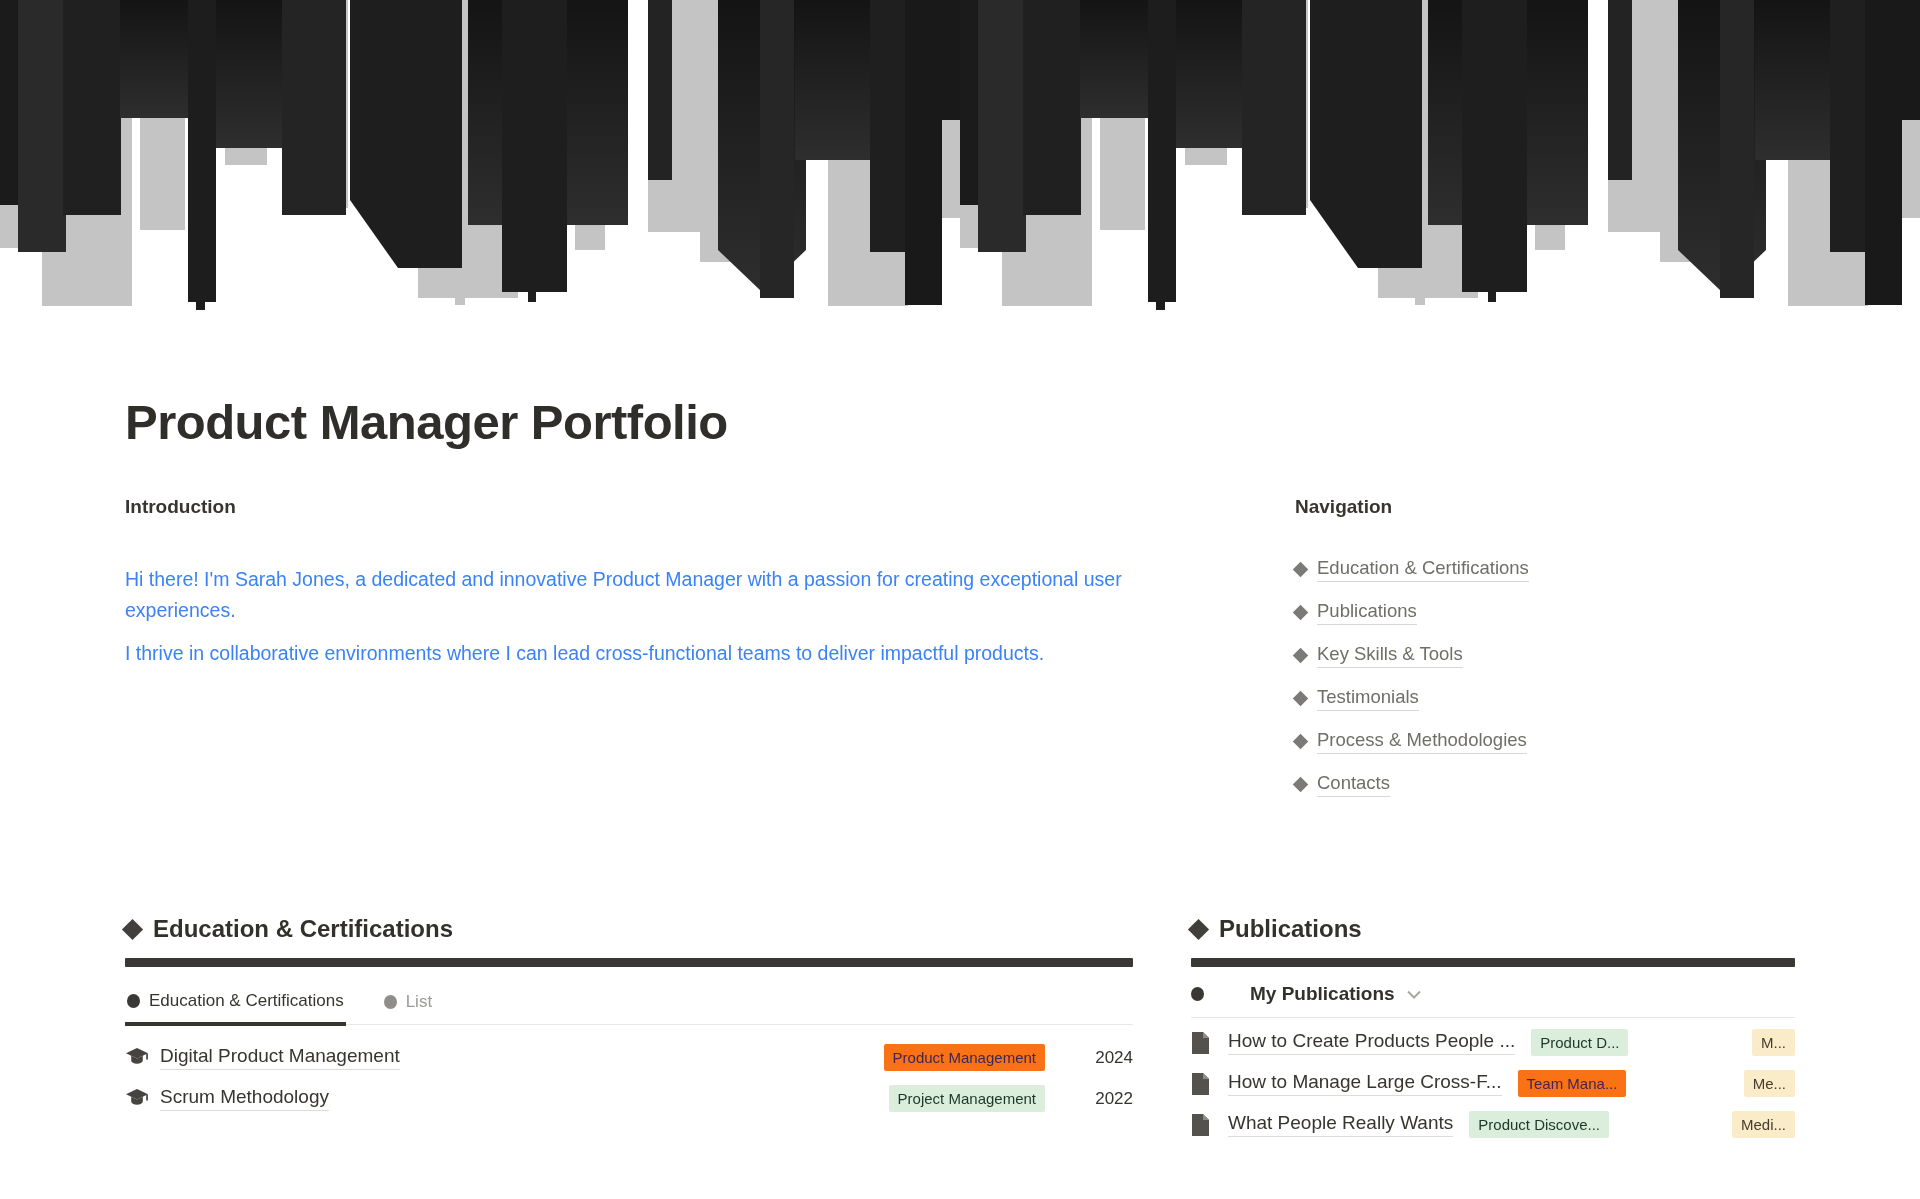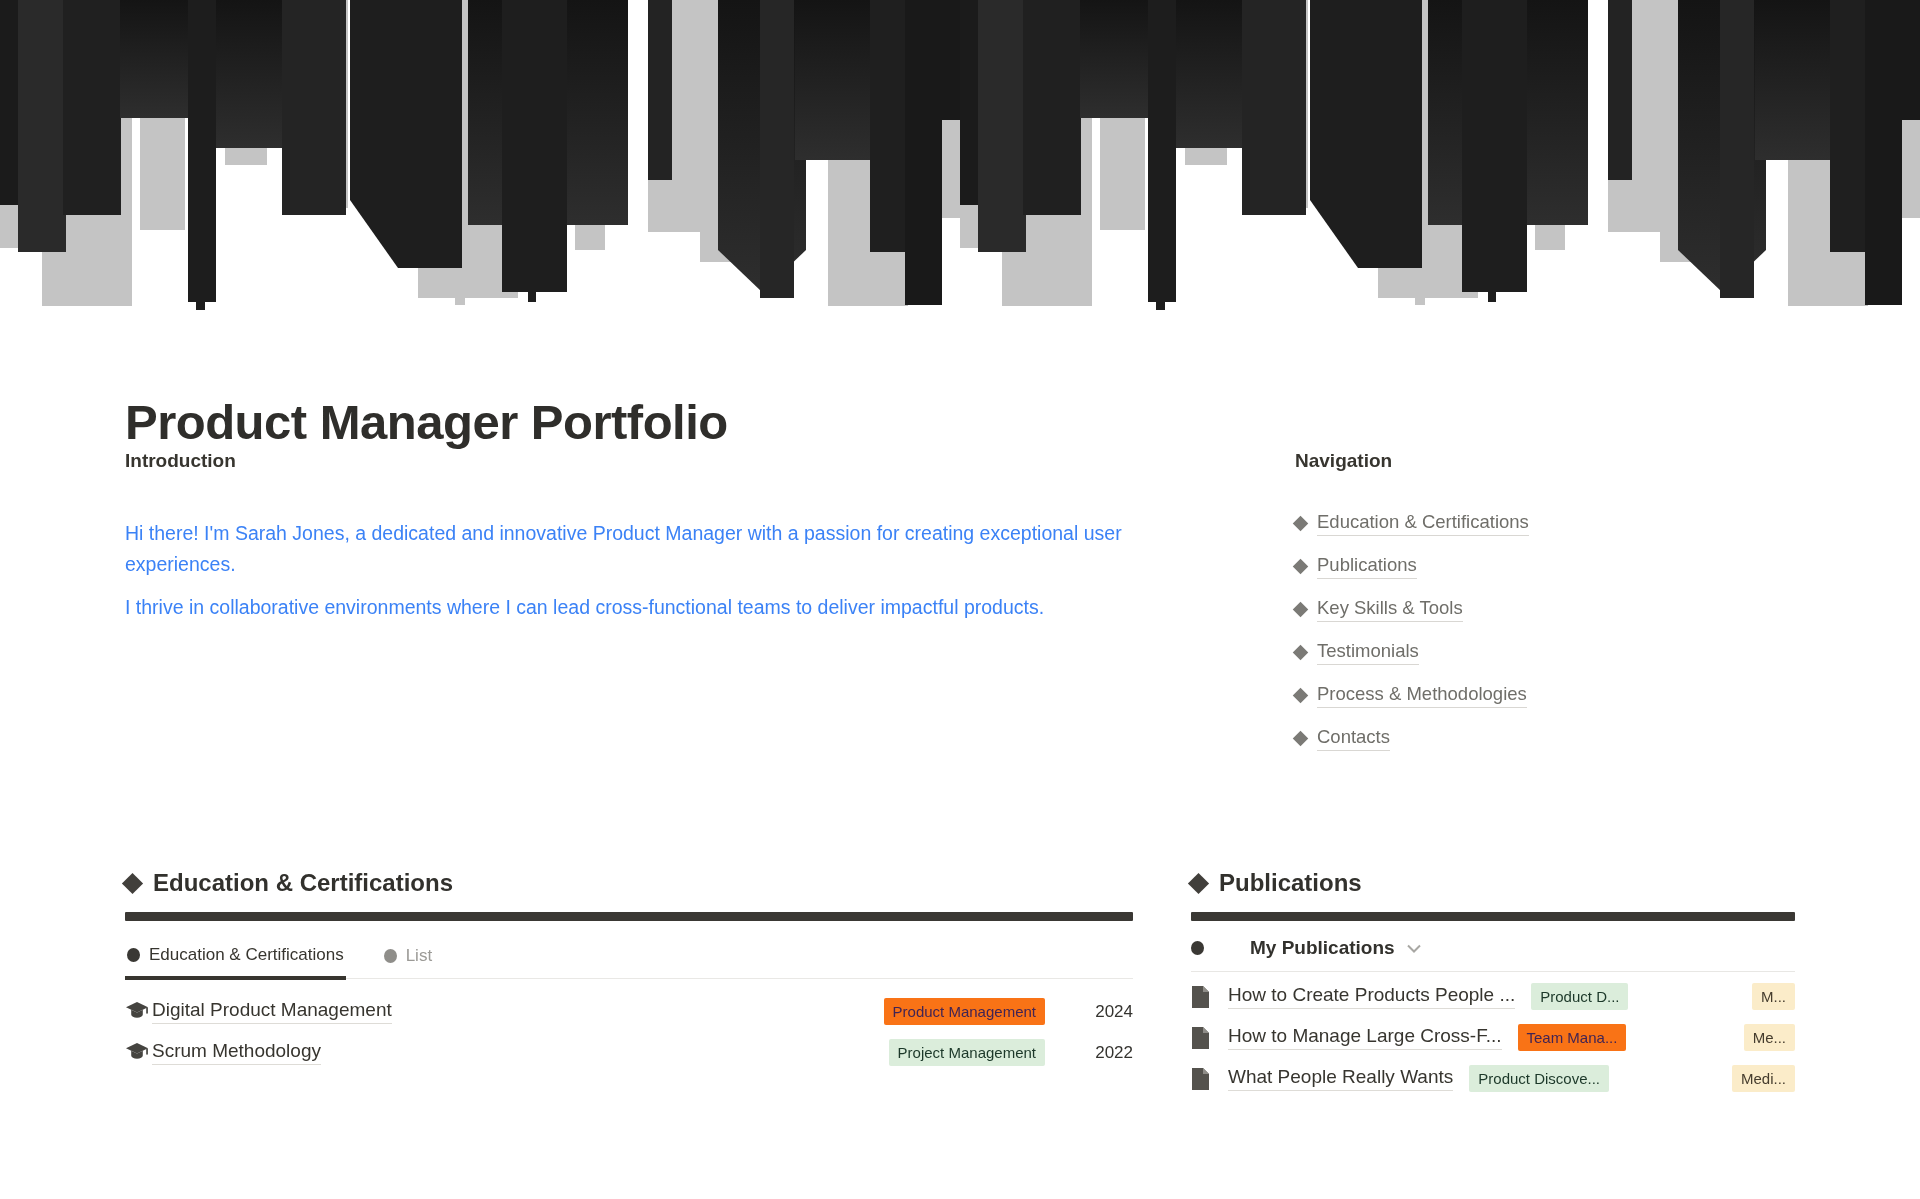--- a/index.html
+++ b/index.html
@@ -11,21 +11,21 @@
 
   
   .cover { width:1920px; height:310px; overflow:hidden; background:#ffffff; }
   .cover svg { display:block; }
 
   
   .content { padding:0 125px; }
   .page-title { margin-top:84px; font-size:49px; font-weight:700; letter-spacing:-0.5px; color:#2f2e2b; }
 
   
-  .row1 { display:flex; gap:58px; }
+  .row1 { display:flex; gap:58px; margin-top:46px; }
   .col-intro { width:1112px; flex:0 0 auto; }
   .col-nav { flex:1; }
   .h3 { font-size:19px; font-weight:700; color:#37352f; }
   .intro-paras p { font-size:19.5px; line-height:31px; color:#3b82f6; margin-top:12px; }
   .intro-paras p:first-child { margin-top:46px; }
 
   .nav-list { margin-top:39px; }
   .nav-item { display:flex; align-items:center; gap:11px; margin-bottom:18px; cursor:pointer; }
   .diamond-sm { width:11px; height:11px; background:#7b7a76; transform:rotate(45deg); flex:0 0 auto; }
   .nav-link { font-size:18.5px; color:#6f6e69; border-bottom:1.5px solid #d9d7d3; padding-bottom:2px; }
@@ -46,21 +46,21 @@
   .tab.active { color:#37352f; border-bottom:4px solid #37352f; margin-bottom:-2px; }
   .tab.inactive { color:#9b9a96; }
   .dot { width:13px; height:14px; border-radius:50%; flex:0 0 auto; }
   .dot.dark { background:#3a3834; }
   .dot.gray { background:#8f8e8a; }
 
   
   .edu-rows { margin-top:12px; }
   .edu-row { display:flex; align-items:center; height:41px; cursor:pointer; }
   .row-icon { flex:0 0 auto; display:flex; align-items:center; }
-  .row-title { margin-left:3px; font-size:19px; color:#37352f; border-bottom:1.5px solid #dedcd7; padding-bottom:2px; white-space:nowrap; }
+  .row-title { margin-left:11px; font-size:19px; color:#37352f; border-bottom:1.5px solid #dedcd7; padding-bottom:2px; white-space:nowrap; }
   .flex-spacer { flex:1; }
   .tag { font-size:15px; line-height:1; padding:6px 9px 6px 9px; border-radius:2px; white-space:nowrap; }
   .tag.purple { background:#f97316; color:#412454; }
   .tag.green  { background:#dbeddb; color:#1c3829; }
   .tag.yellow { background:#fbecc9; color:#453c2d; }
   .year { width:66px; margin-left:22px; text-align:right; font-size:17px; color:#34332f; }
 
   
   .view-row { display:flex; align-items:center; gap:10px; margin-top:16px; padding-bottom:12px; border-bottom:1px solid #e8e7e4; cursor:pointer; }
   .view-label { font-size:19px; font-weight:700; color:#32312d;margin-left:36px; }

